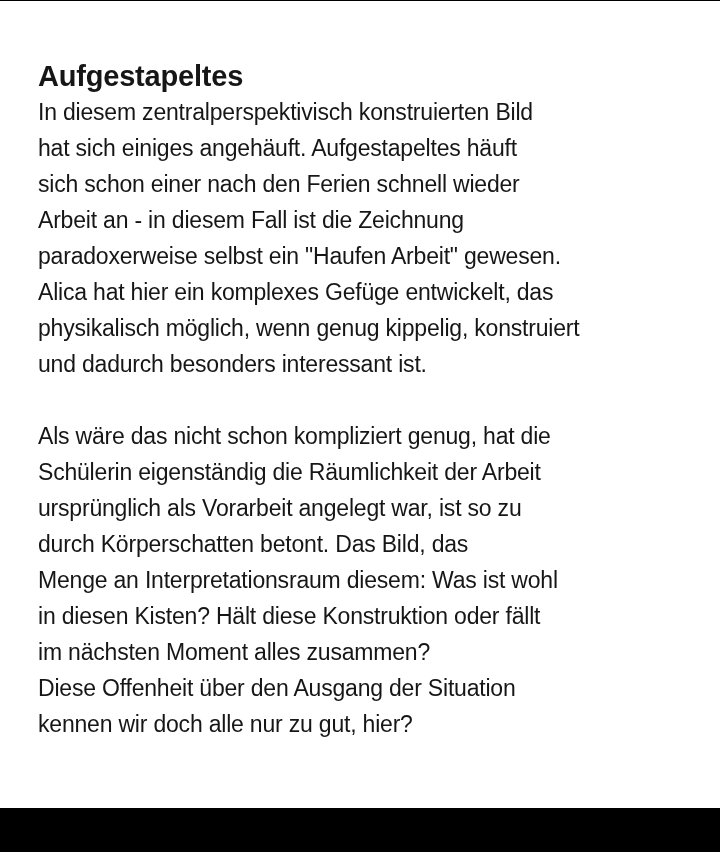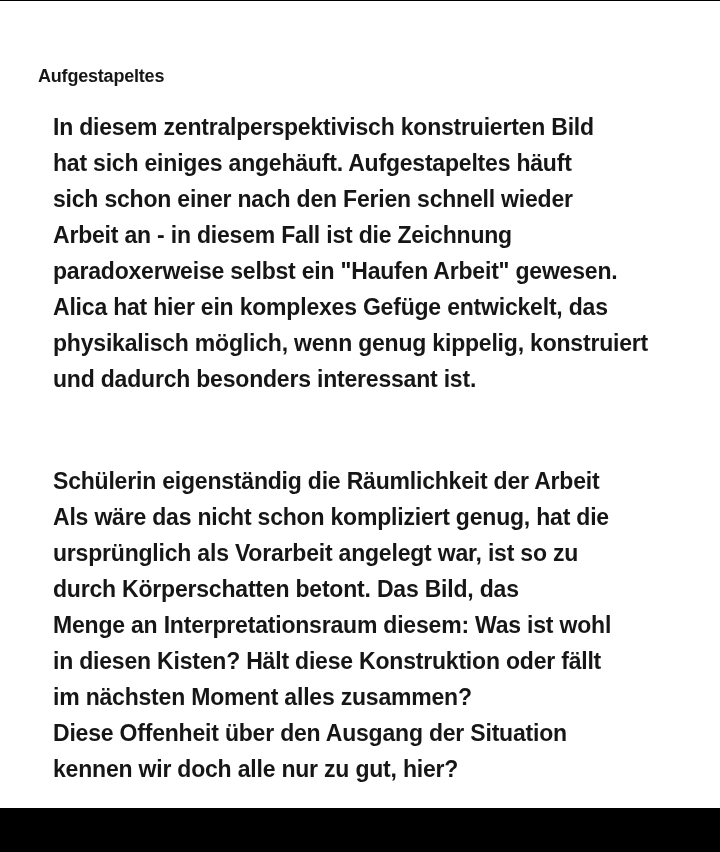--- a/index.html
+++ b/index.html
@@ -26,30 +26,29 @@
       width: 670px;
       font-family: "Liberation Sans", "DejaVu Sans", sans-serif;
       font-size: 23px;
       line-height: 36px;
       color: #161616;
       letter-spacing: -0.2px;
     }
     .title {
       font-weight: bold;
       margin: 0;
-      font-size: 18px;
+      font-size: 29px;
       line-height: 36px;
     }
     .line {
       display: block;
       white-space: nowrap;
     }
     .para {
-      margin: 15px;
-      font-weight: bold;
+      margin: 0;
     }
     .gap {
       height: 36px;
     }
     .bottom-band {
       position: absolute;
       left: 0;
       top: 808px;
       width: 720px;
       height: 44px;
@@ -71,22 +70,22 @@
     <span class="line">Arbeit an - in diesem Fall ist die Zeichnung</span>
     <span class="line">paradoxerweise selbst ein "Haufen Arbeit" gewesen.</span>
     <span class="line">Alica hat hier ein komplexes Gefüge entwickelt, das</span>
     <span class="line">physikalisch möglich, wenn genug kippelig, konstruiert</span>
     <span class="line">und dadurch besonders interessant ist.</span>
   </p>
 
   <div class="gap"></div>
 
   <p class="para">
+    <span class="line">Als wäre das nicht schon kompliziert genug, hat die</span>
     <span class="line">Schülerin eigenständig die Räumlichkeit der Arbeit</span>
-    <span class="line">Als wäre das nicht schon kompliziert genug, hat die</span>
     <span class="line">ursprünglich als Vorarbeit angelegt war, ist so zu</span>
     <span class="line">durch Körperschatten betont. Das Bild, das</span>
     <span class="line">Menge an Interpretationsraum diesem: Was ist wohl</span>
     <span class="line">in diesen Kisten? Hält diese Konstruktion oder fällt</span>
     <span class="line">im nächsten Moment alles zusammen?</span>
     <span class="line">Diese Offenheit über den Ausgang der Situation</span>
     <span class="line">kennen wir doch alle nur zu gut, hier?</span>
   </p>
 </div>
 

